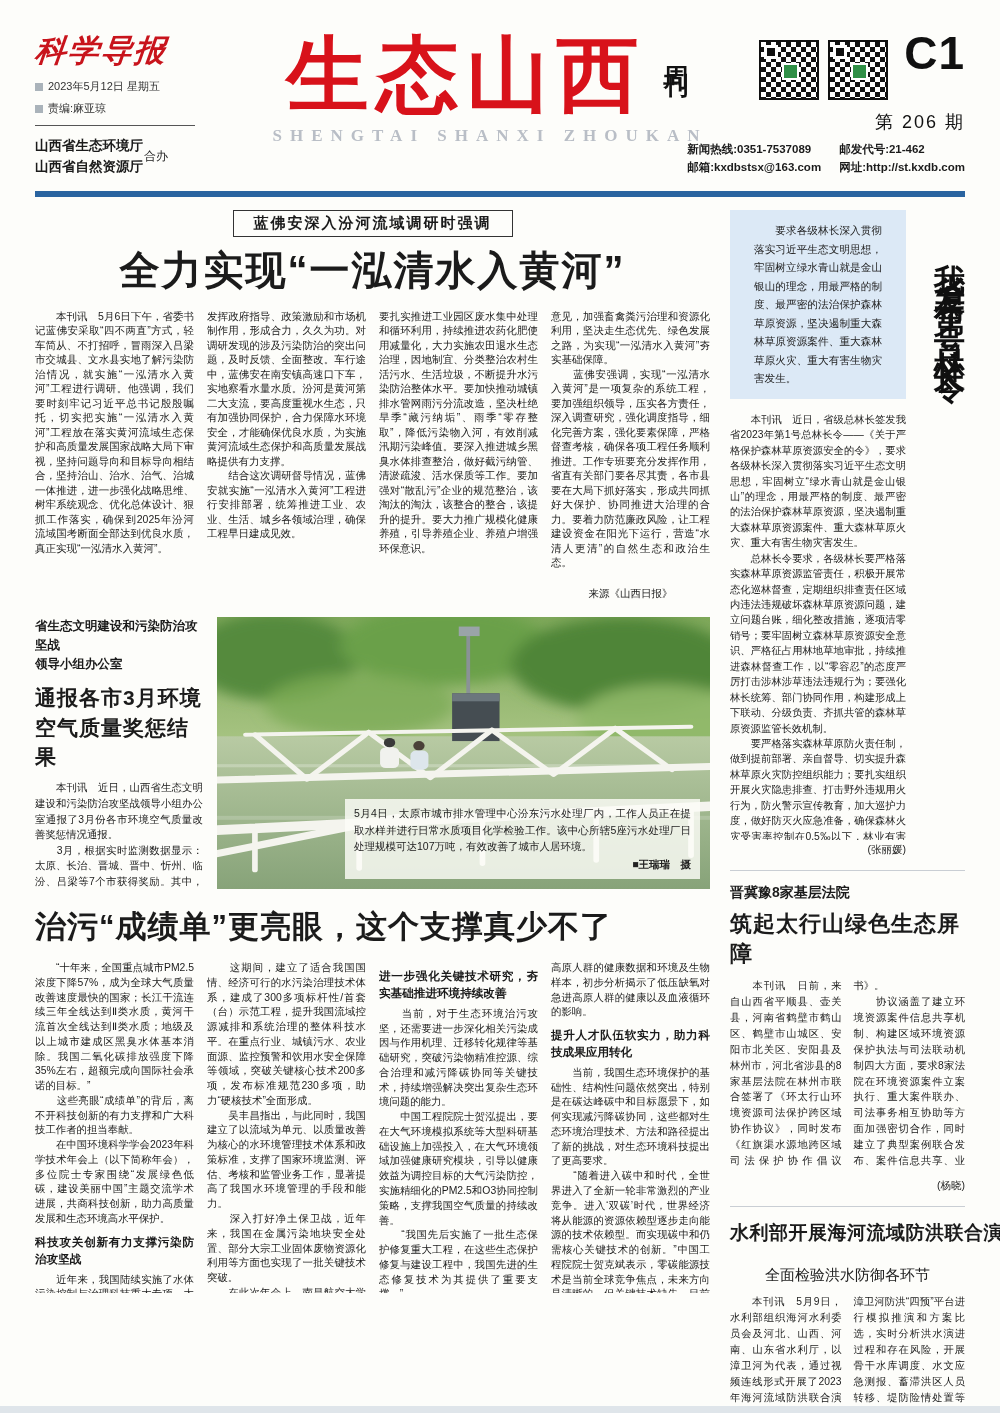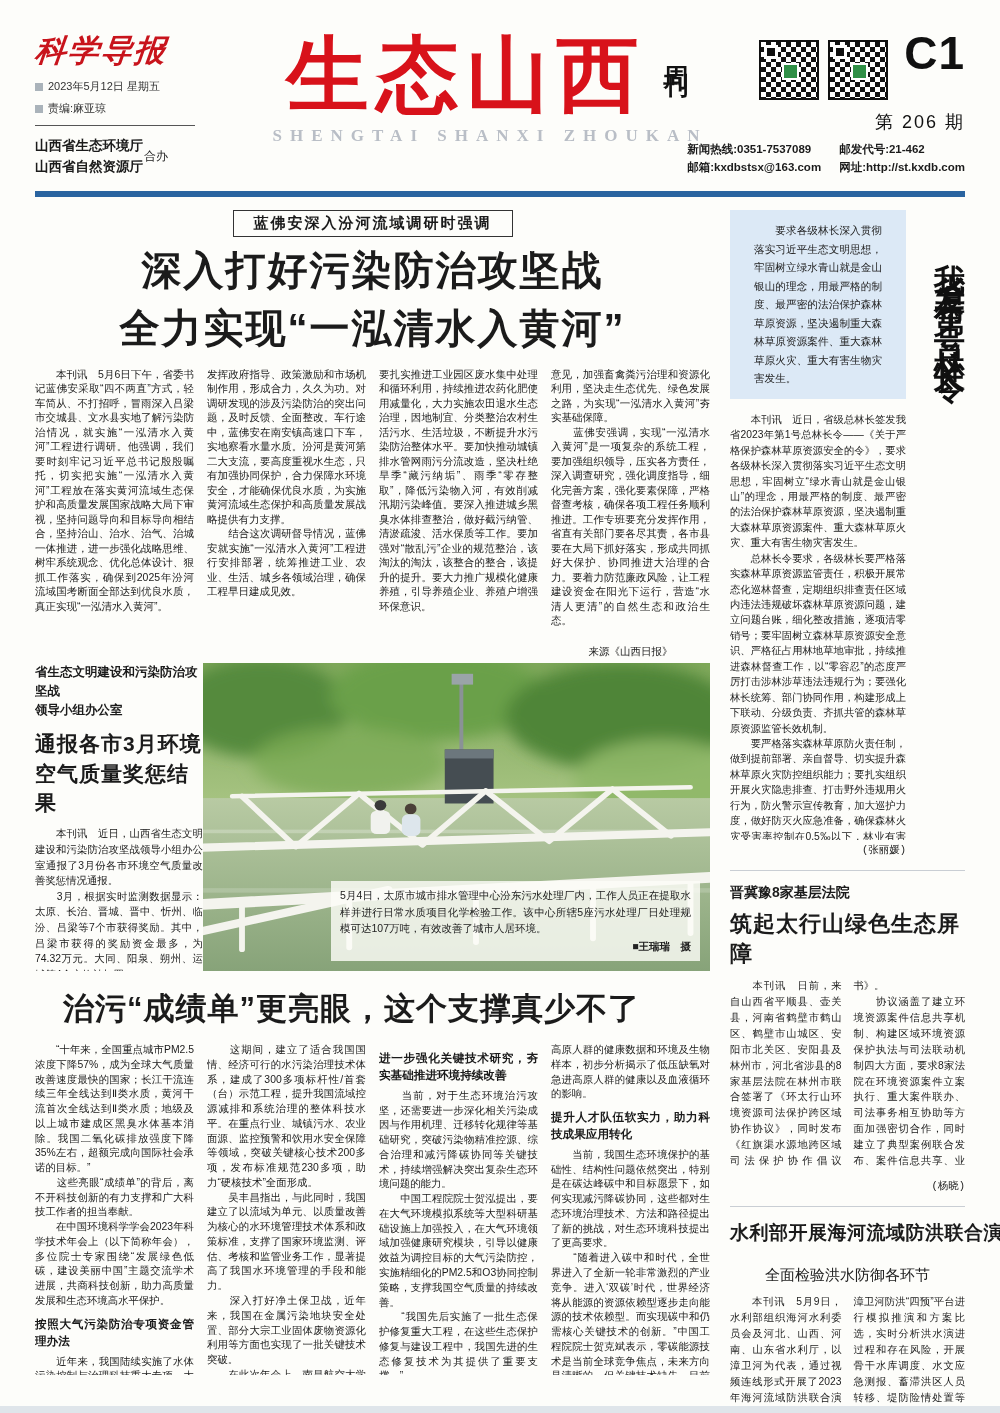--- a/index.html
+++ b/index.html
@@ -46,35 +46,35 @@
   
   .kicker-wrap{text-align:center;}
   .kicker{display:inline-block;border:1px solid #333;padding:3px 20px;font-size:15px;font-weight:700;letter-spacing:2px;}
   .lead-h{text-align:center;font-size:40px;font-weight:900;letter-spacing:2px;line-height:1.25;margin-top:8px;white-space:nowrap;}
   .lead-cols{display:flex;gap:13px;margin-top:14px;height:292px;overflow:hidden;}
   .lcol{flex:1;font-size:10.5px;line-height:1.38;text-align:justify;overflow:hidden;}
   .flow{white-space:pre-line;display:block;}
   .source{font-weight:400;text-align:center;margin-top:16px;}
 
   
-  .row2{display:flex;margin-top:4px;height:308px;}
+  .row2{display:flex;gap:14px;margin-top:16px;height:272px;}
   .left-art{width:168px;flex:none;overflow:hidden;}
   .la-kicker{font-size:12.5px;font-weight:700;line-height:1.5;white-space:pre-line;}
   .la-h{font-size:21px;font-weight:900;line-height:1.4;margin:10px 0 9px;white-space:pre-line;letter-spacing:1px;}
   .la-body{font-size:10.4px;line-height:1.5;text-align:justify;white-space:pre-line;height:212px;overflow:hidden;}
-  .byline{text-align:right;font-size:10.5px;margin-top:3px;font-family:Liberation Mono, monospace;}
+  .byline{text-align:right;font-size:10.5px;margin-top:3px;}
   .photo-wrap{flex:1;position:relative;overflow:hidden;background:#9db98a;}
   .photo-wrap svg{display:block;width:100%;height:100%;}
   .caption{position:absolute;right:10px;bottom:10px;left:128px;background:rgba(253,253,248,0.82);
            padding:6px 9px;font-size:10.5px;line-height:1.6;text-align:justify;color:#222;}
   .credit{display:block;text-align:right;font-weight:700;margin-top:1px;}
 
   
   .bottom{margin-top:17px;}
-  .bottom-h{font-size:31px;font-weight:900;letter-spacing:1px;white-space:nowrap;margin-left:28px;}
+  .bottom-h{font-size:31px;font-weight:900;letter-spacing:1px;white-space:nowrap;}
   .bottom-cols{display:flex;gap:13px;margin-top:13px;height:332px;overflow:hidden;}
   .bcol{flex:1;font-size:10.4px;line-height:1.42;text-align:justify;overflow:hidden;}
   .subhead{font-weight:800;font-size:11.6px;line-height:1.5;margin:6px 0 5px;}
 
   
   .a1-flex{display:flex;gap:9px;}
   .a1-left{flex:1;min-width:0;}
   .quote{background:#dce9f6;padding:11px 24px;font-size:10.6px;line-height:1.75;text-align:justify;color:#222;white-space:pre-line;}
   .a1-body{margin-top:13px;font-size:10.3px;line-height:1.5;text-align:justify;white-space:pre-line;height:428px;overflow:hidden;}
   .a1-title{width:50px;flex:none;writing-mode:vertical-rl;text-orientation:upright;font-size:31px;font-weight:900;
@@ -147,21 +147,20 @@
     <div class="blue-rule"></div>
 
     <div class="main">
 
       <div class="main-left">
 
         <div>
           <div class="kicker-wrap">
             <span class="kicker">蓝佛安深入汾河流域调研时强调</span>
           </div>
-          <div class="lead-h">深入打好污染防治攻坚战</div>
           <div class="lead-h">全力实现“一泓清水入黄河”</div>
           <div class="lead-cols">
             <div class="lcol">
                 <span class="flow">　　本刊讯　5月6日下午，省委书记蓝佛安采取“四不两直”方式，轻车简从、不打招呼，冒雨深入吕梁市交城县、文水县实地了解污染防治情况，就实施“一泓清水入黄河”工程进行调研。他强调，我们要时刻牢记习近平总书记殷殷嘱托，切实把实施“一泓清水入黄河”工程放在落实黄河流域生态保护和高质量发展国家战略大局下审视，坚持问题导向和目标导向相结合，坚持治山、治水、治气、治城一体推进，进一步强化战略思维、树牢系统观念、优化总体设计、狠抓工作落实，确保到2025年汾河流域国考断面全部达到优良水质，真正实现“一泓清水入黄河”。</span>
               </div>
             <div class="lcol">
                 <span class="flow">发挥政府指导、政策激励和市场机制作用，形成合力，久久为功。对调研发现的涉及污染防治的突出问题，及时反馈、全面整改。车行途中，蓝佛安在南安镇高速口下车，实地察看水量水质。汾河是黄河第二大支流，要高度重视水生态，只有加强协同保护，合力保障水环境安全，才能确保优良水质，为实施黄河流域生态保护和高质量发展战略提供有力支撑。
 　　结合这次调研督导情况，蓝佛安就实施“一泓清水入黄河”工程进行安排部署，统筹推进工业、农业、生活、城乡各领域治理，确保工程早日建成见效。</span>
               </div>
             <div class="lcol">
@@ -239,21 +238,21 @@
           </div>
         </div>
 
         <div class="bottom">
           <div class="bottom-h">治污“成绩单”更亮眼，这个支撑真少不了</div>
           <div class="bottom-cols">
             <div class="bcol">
               <span class="flow">　　“十年来，全国重点城市PM2.5浓度下降57%，成为全球大气质量改善速度最快的国家；长江干流连续三年全线达到Ⅱ类水质，黄河干流首次全线达到Ⅱ类水质；地级及以上城市建成区黑臭水体基本消除。我国二氧化碳排放强度下降35%左右，超额完成向国际社会承诺的目标。”
 　　这些亮眼“成绩单”的背后，离不开科技创新的有力支撑和广大科技工作者的担当奉献。
 　　在中国环境科学学会2023年科学技术年会上（以下简称年会），多位院士专家围绕“发展绿色低碳，建设美丽中国”主题交流学术进展，共商科技创新，助力高质量发展和生态环境高水平保护。</span>
-              <div class="subhead">按照大气污染防治专项资金管理办法</div>
+              <div class="subhead">科技攻关创新有力支撑污染防治攻坚战</div>
               <span class="flow">　　近年来，我国陆续实施了水体污染控制与治理科技重大专项、大气重污染成因与治理攻关等科技项目，推动环境问题的整体性、系统性解决。
 　　“水环境质量的大幅改善，科技创新与支撑是关键。”中国工程院院士吴丰昌在特邀主旨报告中提及，科技部、生态环境部、基金委和中科院等部门，以问题为导向，面向需求持续支持了众多科技攻关项目，在科学研究、技术研发、工程示范和推广应用中取得了重要进展，支撑了水环境质量改善。</span>
             </div>
             <div class="bcol">
               <span class="flow">　　这期间，建立了适合我国国情、经济可行的水污染治理技术体系，建成了300多项标杆性/首套（台）示范工程，提升我国流域控源减排和系统治理的整体科技水平。在重点行业、城镇污水、农业面源、监控预警和饮用水安全保障等领域，突破关键核心技术200多项，发布标准规范230多项，助力“硬核技术”全面形成。
 　　吴丰昌指出，与此同时，我国建立了以流域为单元、以质量改善为核心的水环境管理技术体系和政策标准，支撑了国家环境监测、评估、考核和监管业务工作，显著提高了我国水环境管理的手段和能力。
 　　深入打好净土保卫战，近年来，我国在金属污染地块安全处置、部分大宗工业固体废物资源化利用等方面也实现了一批关键技术突破。
 　　在此次年会上，南昌航空大学原校长罗胜联在题目为“土壤重金属污染防治科技需求与创新”的报告中提出，当前土壤重金属污染防治尚存精细化与精准化污染评估缺乏、高效与可持续污染治理不足的问题，针对江西本土情况，相关研究团队也开展了“本地化”土壤重金属污染风险评估、“以土治土”系列修复材料与技术研发等方面的研究与实践。
 　　罗胜联表示，针对建设用地污染治理，要以系统考虑高效可持续的绿色技术，助力实现“双碳”目标。</span>
             </div>

